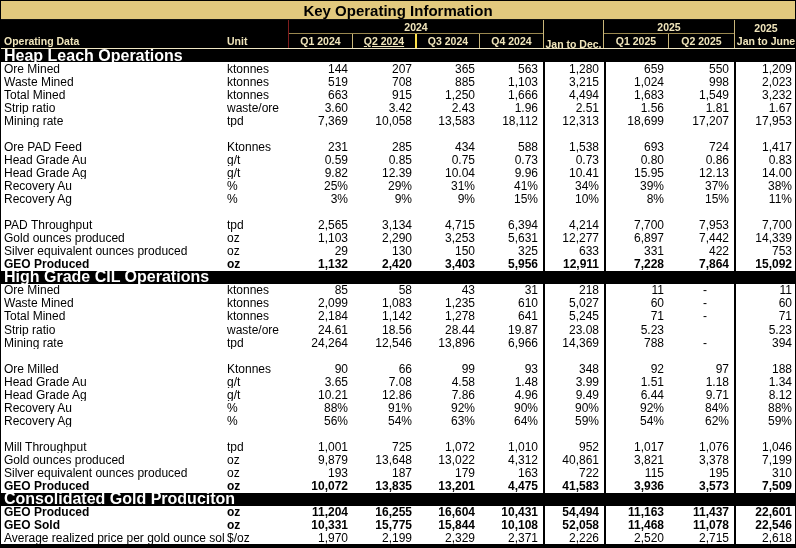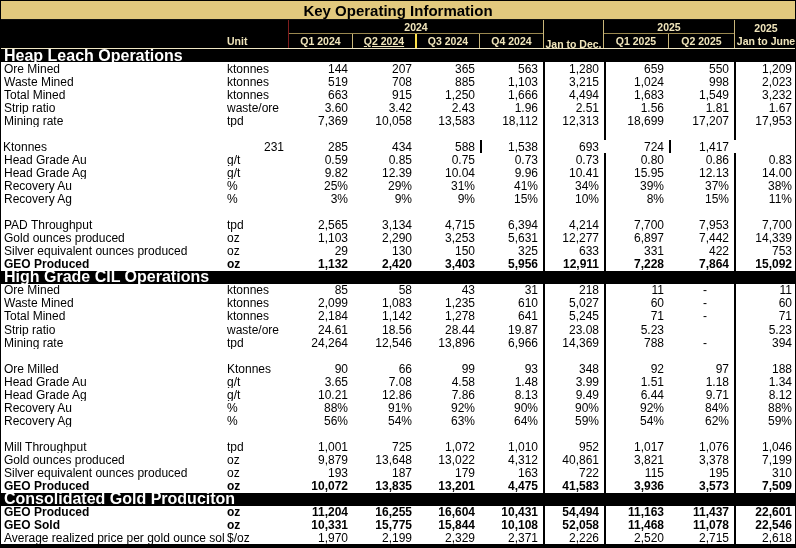--- a/index.html
+++ b/index.html
@@ -67,20 +67,21 @@
   .bold { font-weight:bold;text-align:center; }
 </style>
 </head>
 <body>
 
 <div class="sheet">
 
   <div class="title-band">Key Operating Information</div>
 
   <div class="hdr">
+    <div class="hc h-bottom h-opdata">Operating Data</div>
     <div class="hc h-bottom h-unit">Unit</div>
     <div class="hc h-g2024">2024</div>
     <div class="hc h-q h-q1-24">Q1 2024</div>
     <div class="hc h-q h-q2-24">Q2 2024</div>
     <div class="hc h-q h-q3-24">Q3 2024</div>
     <div class="hc h-q h-q4-24">Q4 2024</div>
     <div class="hc h-jandec">
       <div>Jan to Dec,</div>
       <div>2024</div>
     </div>
@@ -161,20 +162,21 @@
         <div class="c num"></div>
         <div class="c num"></div>
         <div class="c num"></div>
         <div class="c num"></div>
         <div class="c num bl"></div>
         <div class="c num bl"></div>
         <div class="c num"></div>
         <div class="c num bl"></div>
       </div>
       <div class="row">
+        <div class="c label">Ore PAD Feed</div>
         <div class="c unit">Ktonnes</div>
         <div class="c num">231</div>
         <div class="c num">285</div>
         <div class="c num">434</div>
         <div class="c num">588</div>
         <div class="c num bl">1,538</div>
         <div class="c num bl">693</div>
         <div class="c num">724</div>
         <div class="c num bl">1,417</div>
       </div>
@@ -382,21 +384,21 @@
         <div class="c num bl">1.51</div>
         <div class="c num">1.18</div>
         <div class="c num bl">1.34</div>
       </div>
       <div class="row">
         <div class="c label">Head Grade Ag</div>
         <div class="c unit">g/t</div>
         <div class="c num">10.21</div>
         <div class="c num">12.86</div>
         <div class="c num">7.86</div>
-        <div class="c num">8.13</div>
+        <div class="c num">4.96</div>
         <div class="c num bl">9.49</div>
         <div class="c num bl">6.44</div>
         <div class="c num">9.71</div>
         <div class="c num bl">8.12</div>
       </div>
       <div class="row">
         <div class="c label">Recovery Au</div>
         <div class="c unit">%</div>
         <div class="c num">88%</div>
         <div class="c num">91%</div>

